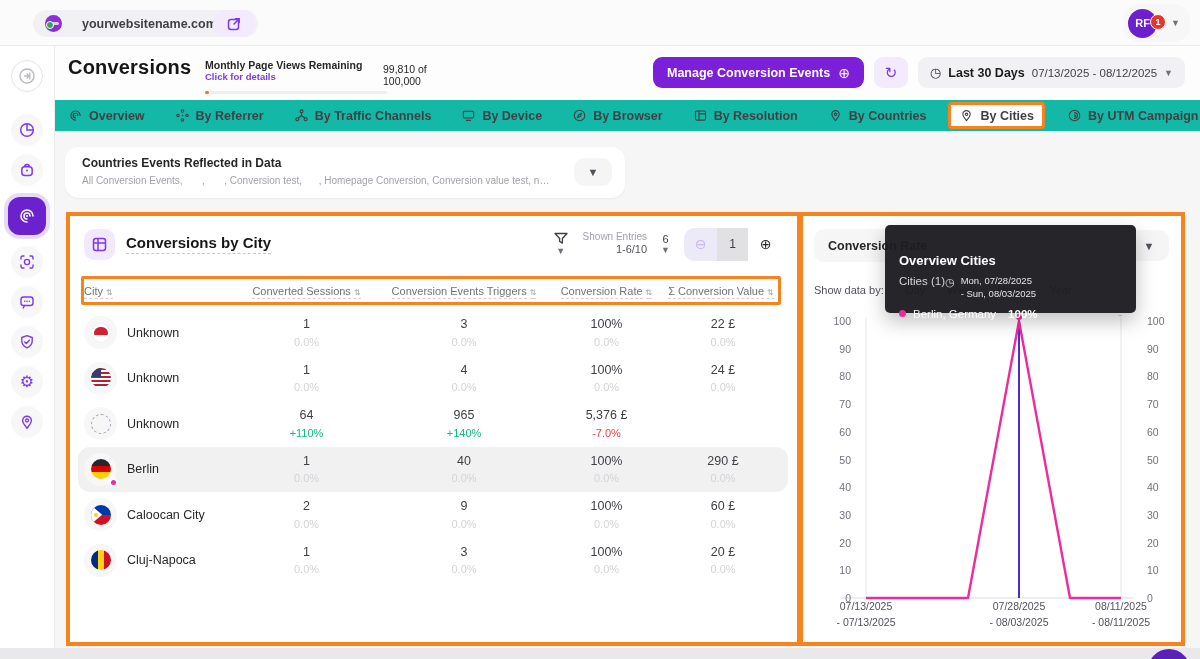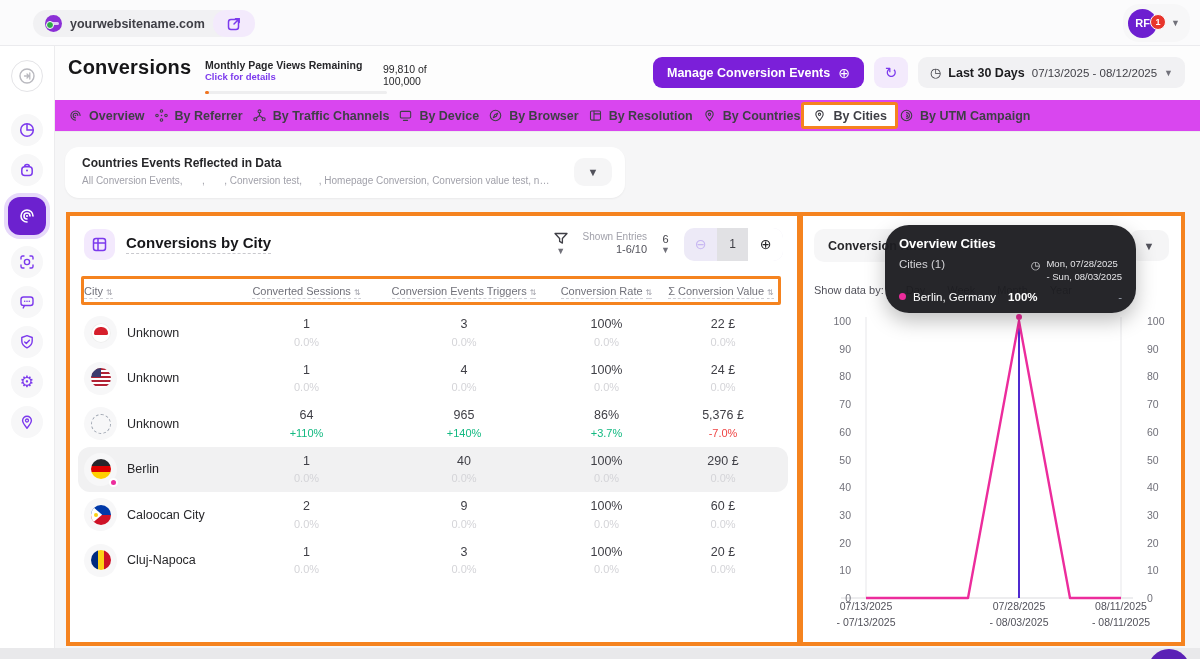--- a/index.html
+++ b/index.html
@@ -5,21 +5,21 @@
   * { margin:0; padding:0; box-sizing:border-box; }
   html,body { width:1200px; height:659px; }
   body {
     font-family:"Liberation Sans", sans-serif;
     background:#fafafa; color:#27272a;
     position:relative; overflow:hidden;
   }
 
   
   #topbar { position:absolute; left:0; top:0; width:1200px; height:46px; background:#fbfbfc; border-bottom:1px solid #ebebee; }
-  .site-pill { position:absolute; left:33px; top:10px; height:27px; background:#f1f1f3; border-radius:14px; display:flex; align-items:center; gap:8px; padding:0 12px; cursor:pointer; }
+  .site-pill { position:absolute; left:33px; top:10px; height:27px; background:#f1f1f3; border-radius:14px; display:flex; align-items:center; gap:20px; padding:0 12px; cursor:pointer; }
   .site-pill .globe { width:17px; height:17px; border-radius:50%; background:#8b2fd6; position:relative; display:inline-block; }
   .site-pill .globe:before { content:""; position:absolute; left:3px; top:7px; width:11px; height:3px; border-radius:2px; background:rgba(255,255,255,.75); }
   .site-pill .globe:after { content:""; position:absolute; left:1px; top:6px; width:6px; height:6px; border-radius:50%; background:#2faa4a; border:1.5px solid #fff; }
   .site-pill .label { font-size:12.5px; color:#3f3f46; font-weight:600; }
   .chev { font-size:9px; color:#71717a; }
   .ext-pill { position:absolute; left:213px; top:10px; width:42px; height:27px; background:#f3eafc; border-radius:13px; display:flex; align-items:center; justify-content:center; cursor:pointer; }
   .avatar-wrap { position:absolute; right:10px; top:4px; height:38px; background:#f7f7f8; border-radius:16px; display:flex; align-items:center; gap:6px; padding:0 10px 0 5px; cursor:pointer; }
   .avatar { width:29px; height:29px; border-radius:50%; background:#6d1fd0; color:#fff; font-size:11px; font-weight:700; display:flex; align-items:center; justify-content:center; position:relative; }
   .avatar .badge { position:absolute; right:-9px; top:5px; width:16px; height:16px; border-radius:50%; background:#e8352c; color:#fff; font-size:9px; font-weight:700; display:flex; align-items:center; justify-content:center; border:1.5px solid #fbfbfc; }
 
@@ -42,21 +42,21 @@
   .header-right { position:absolute; right:15px; top:11px; display:flex; align-items:center; gap:10px; }
   .btn-primary { height:31px; background:#7b1fd9; color:#fff; font-size:12.5px; font-weight:700; border:none; border-radius:9px; padding:0 14px; display:flex; align-items:center; gap:8px; cursor:pointer; }
   .btn-primary .plus { font-size:14px; font-weight:400; }
   .btn-refresh { width:34px; height:31px; background:#f3eafc; border:none; border-radius:9px; color:#7c3aed; font-size:15px; cursor:pointer; }
   .date-pill { height:31px; background:#f1f1f3; border-radius:9px; display:flex; align-items:center; gap:7px; padding:0 12px; cursor:pointer; }
   .date-pill .clock { font-size:13px; color:#3f3f46; }
   .date-pill .preset { font-size:12.5px; font-weight:700; color:#1c1c1f; }
   .date-pill .range { font-size:11.5px; color:#3f3f46; }
 
   
-  #tabs { position:absolute; left:55px; top:100px; width:1145px; height:32px; background:#d946ef; border-bottom:1px solid #ececee; display:flex; align-items:center; padding-left:13px; gap:9px; }
+  #tabs { position:absolute; left:55px; top:100px; width:1145px; height:32px; background:#14b8a6; border-bottom:1px solid #ececee; display:flex; align-items:center; padding-left:13px; gap:30px; }
   .tab { display:flex; align-items:center; gap:6px; font-size:12.5px; color:#3f3f46; font-weight:600; cursor:pointer; white-space:nowrap; }
   .tab svg { display:block; }
   .tab.annotated { border:3px solid #f5831f; border-radius:3px; padding:3px 8px; margin:0 -8px; background:#fff; }
 
   
   #content-bg { position:absolute; left:55px; top:132px; width:1145px; height:516px; background:#f6f6f7; }
   #bottom-strip { position:absolute; left:0; top:648px; width:1200px; height:11px; background:#e9e9eb; }
   #fab { position:absolute; left:1148px; top:649px; width:42px; height:42px; border-radius:50%; background:#5b21b6; cursor:pointer; }
 
   
@@ -127,23 +127,23 @@
   #showdata-row { position:absolute; left:11px; top:68px; display:flex; align-items:center; gap:22px; }
   #showdata-row .sd-label { font-size:11px; color:#52525b; }
   #showdata-row .sd-opt { font-size:11px; color:#3f3f46; cursor:pointer; }
   #chart-wrap { position:absolute; left:0; top:95px; width:378px; height:300px; }
   .ytick { position:absolute; font-size:10.5px; color:#71717a; width:30px; }
   .ytick.left { text-align:right; }
   .ytick.right { text-align:left; }
   .xlabel { position:absolute; top:287px; width:120px; text-align:center; font-size:10.5px; color:#52525b; line-height:1.55; }
 
   
-  #chart-tooltip { position:absolute; left:885px; top:225px; width:251px; height:88px; background:rgba(29,29,33,.96); border-radius:24px; z-index:20; color:#fff; padding:11px 14px 0; box-shadow:0 8px 20px rgba(0,0,0,.25); }
+  #chart-tooltip { position:absolute; left:885px; top:225px; width:251px; height:88px; background:rgba(29,29,33,.96); border-radius:5px; z-index:20; color:#fff; padding:28px 14px 0; box-shadow:0 8px 20px rgba(0,0,0,.25); }
   #chart-tooltip .tt-title { font-size:13px; font-weight:700; }
-  #chart-tooltip .tt-row2 { display:flex; justify-content:space-between; margin-top:7px; align-items:flex-start; }
+  #chart-tooltip .tt-row2 { display:flex; margin-top:7px; align-items:flex-start; }
   #chart-tooltip .tt-group { font-size:11.5px; color:#d4d4d8; }
   #chart-tooltip .tt-dates { display:flex; gap:6px; font-size:9.5px; color:#e4e4e7; line-height:1.35; }
   #chart-tooltip .tt-clock { font-size:11px; color:#d4d4d8; }
   #chart-tooltip .tt-row3 { display:flex; align-items:center; margin-top:7px; }
   #chart-tooltip .tt-dot { width:7px; height:7px; border-radius:50%; background:#ec2c9c; margin-right:7px; }
   #chart-tooltip .tt-series { font-size:11.5px; }
   #chart-tooltip .tt-value { font-size:11.5px; font-weight:700; margin-left:12px; }
   #chart-tooltip .tt-extra { margin-left:auto; color:#9ca3af; font-size:11.5px; }
 </style>
 </head>
@@ -454,24 +454,20 @@
     </div>
         <div class="num-cell">
         <div class="v">64</div>
         <div class="d up">+110%</div>
       </div>
         <div class="num-cell">
         <div class="v">965</div>
         <div class="d up">+140%</div>
       </div>
         <div class="num-cell">
-        <div class="v">86%</div>
-        <div class="d up">+3.7%</div>
-      </div>
-        <div class="num-cell">
         <div class="v">5,376 £</div>
         <div class="d down">-7.0%</div>
       </div>
       </div>
       <div class="trow tbl-grid selected">
         <div class="city-cell">
       <span class="flag-outer">
         <span class="flag f-de"></span>
             <span class="pink-dot-badge"></span>
       </span>

